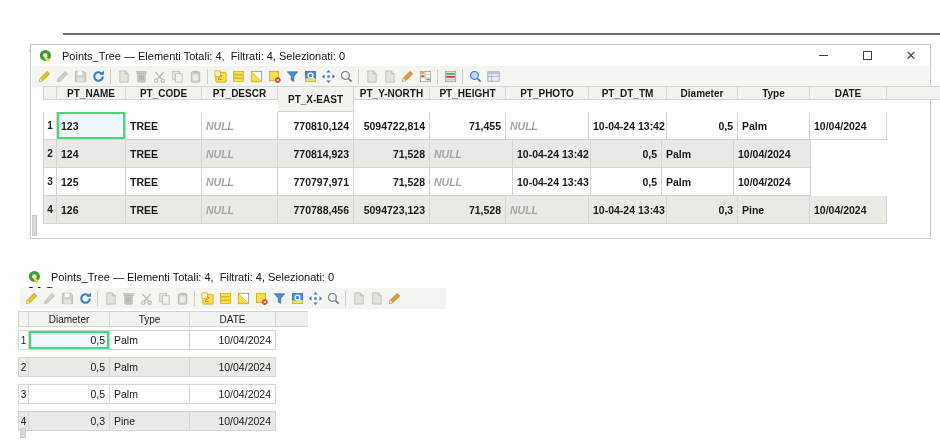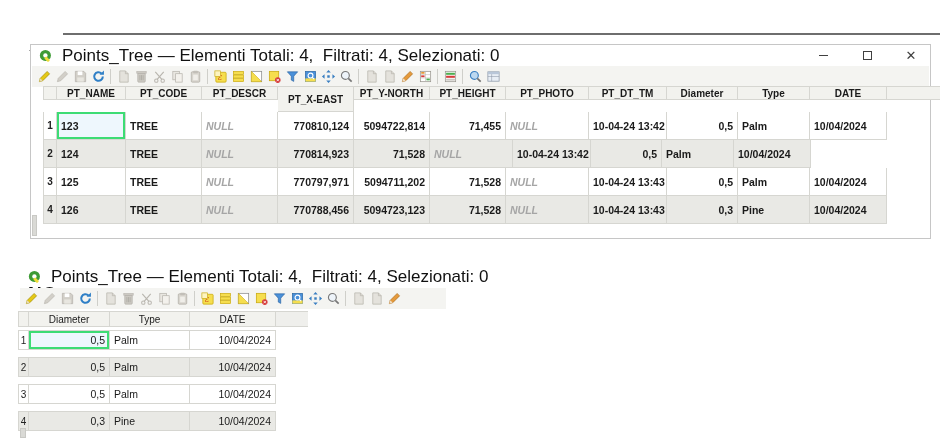--- a/index.html
+++ b/index.html
@@ -12,21 +12,21 @@
     --winborder:#c6c6c6;
   }
   *{margin:0;padding:0;box-sizing:border-box;}
   body{width:940px;height:440px;background:#ffffff;font-family:"Liberation Sans",sans-serif;color:#1a1a1a;position:relative;overflow:hidden;}
   .stage{position:absolute;left:0;top:0;width:940px;height:440px;}
   .big-label{position:absolute;font-size:19px;font-weight:600;letter-spacing:.5px;color:#111;margin-top:39px;}
   .crop-line{position:absolute;height:2px;background:#6e6e6e;}
   .window{position:absolute;background:#fff;border:1px solid var(--winborder);}
   .titlebar{position:absolute;left:0;top:0;right:0;height:21px;background:#fff;display:flex;align-items:center;}
   .qgis-logo{width:14px;height:14px;margin-left:8px;flex:0 0 auto;}
-  .title-text{margin-left:9px;font-size:17px;white-space:pre;color:#111;}
+  .title-text{margin-left:9px;font-size:11px;white-space:pre;color:#111;}
   .win-controls{position:absolute;top:0;right:8px;height:21px;display:flex;align-items:center;gap:22px;}
   .wc{width:22px;height:18px;display:flex;align-items:center;justify-content:center;color:#404040;cursor:default;}
   .wc-min{width:9px;height:1px;background:#404040;display:block;}
   .wc-max{width:9px;height:9px;border:1px solid #404040;display:block;}
   .wc-close{font-size:13px;line-height:1;}
   .toolbar{position:absolute;height:21px;background:var(--tool);display:flex;align-items:center;overflow:hidden;}
   .tool-btn{width:16px;height:16px;margin:0 1px;flex:0 0 auto;display:flex;align-items:center;justify-content:center;}
   .tool-btn svg{width:15px;height:15px;}
   .tool-sep{width:1px;height:15px;background:#cfcfca;margin:0 3px;flex:0 0 auto;}
   .tbl{position:absolute;font-size:10.5px;}
@@ -276,21 +276,20 @@
           <div class="td al-r" style="width: 71px; height: 28px;">0,5</div>
           <div class="td al-l" style="width: 72px; height: 28px;">Palm</div>
           <div class="td al-l" style="width: 77px; height: 28px;">10/04/2024</div>
         </div>
         <div class="tr">
           <div class="td num" style="width: 14px; height: 28px;">3</div>
           <div class="td al-l" style="width: 69px; height: 28px;">125</div>
           <div class="td al-l" style="width: 76px; height: 28px;">TREE</div>
           <div class="td al-l null" style="width: 76px; height: 28px;">NULL</div>
           <div class="td al-r" style="width: 76px; height: 28px;">770797,971</div>
-          <div class="td al-r" style="width: 76px; height: 28px;">5094711,202</div>
           <div class="td al-r" style="width: 76px; height: 28px;">71,528</div>
           <div class="td al-l null" style="width: 83px; height: 28px;">NULL</div>
           <div class="td al-l" style="width: 78px; height: 28px;">10-04-24 13:43</div>
           <div class="td al-r" style="width: 71px; height: 28px;">0,5</div>
           <div class="td al-l" style="width: 72px; height: 28px;">Palm</div>
           <div class="td al-l" style="width: 77px; height: 28px;">10/04/2024</div>
         </div>
         <div class="tr alt">
           <div class="td num" style="width: 14px; height: 28px;">4</div>
           <div class="td al-l" style="width: 69px; height: 28px;">126</div>

